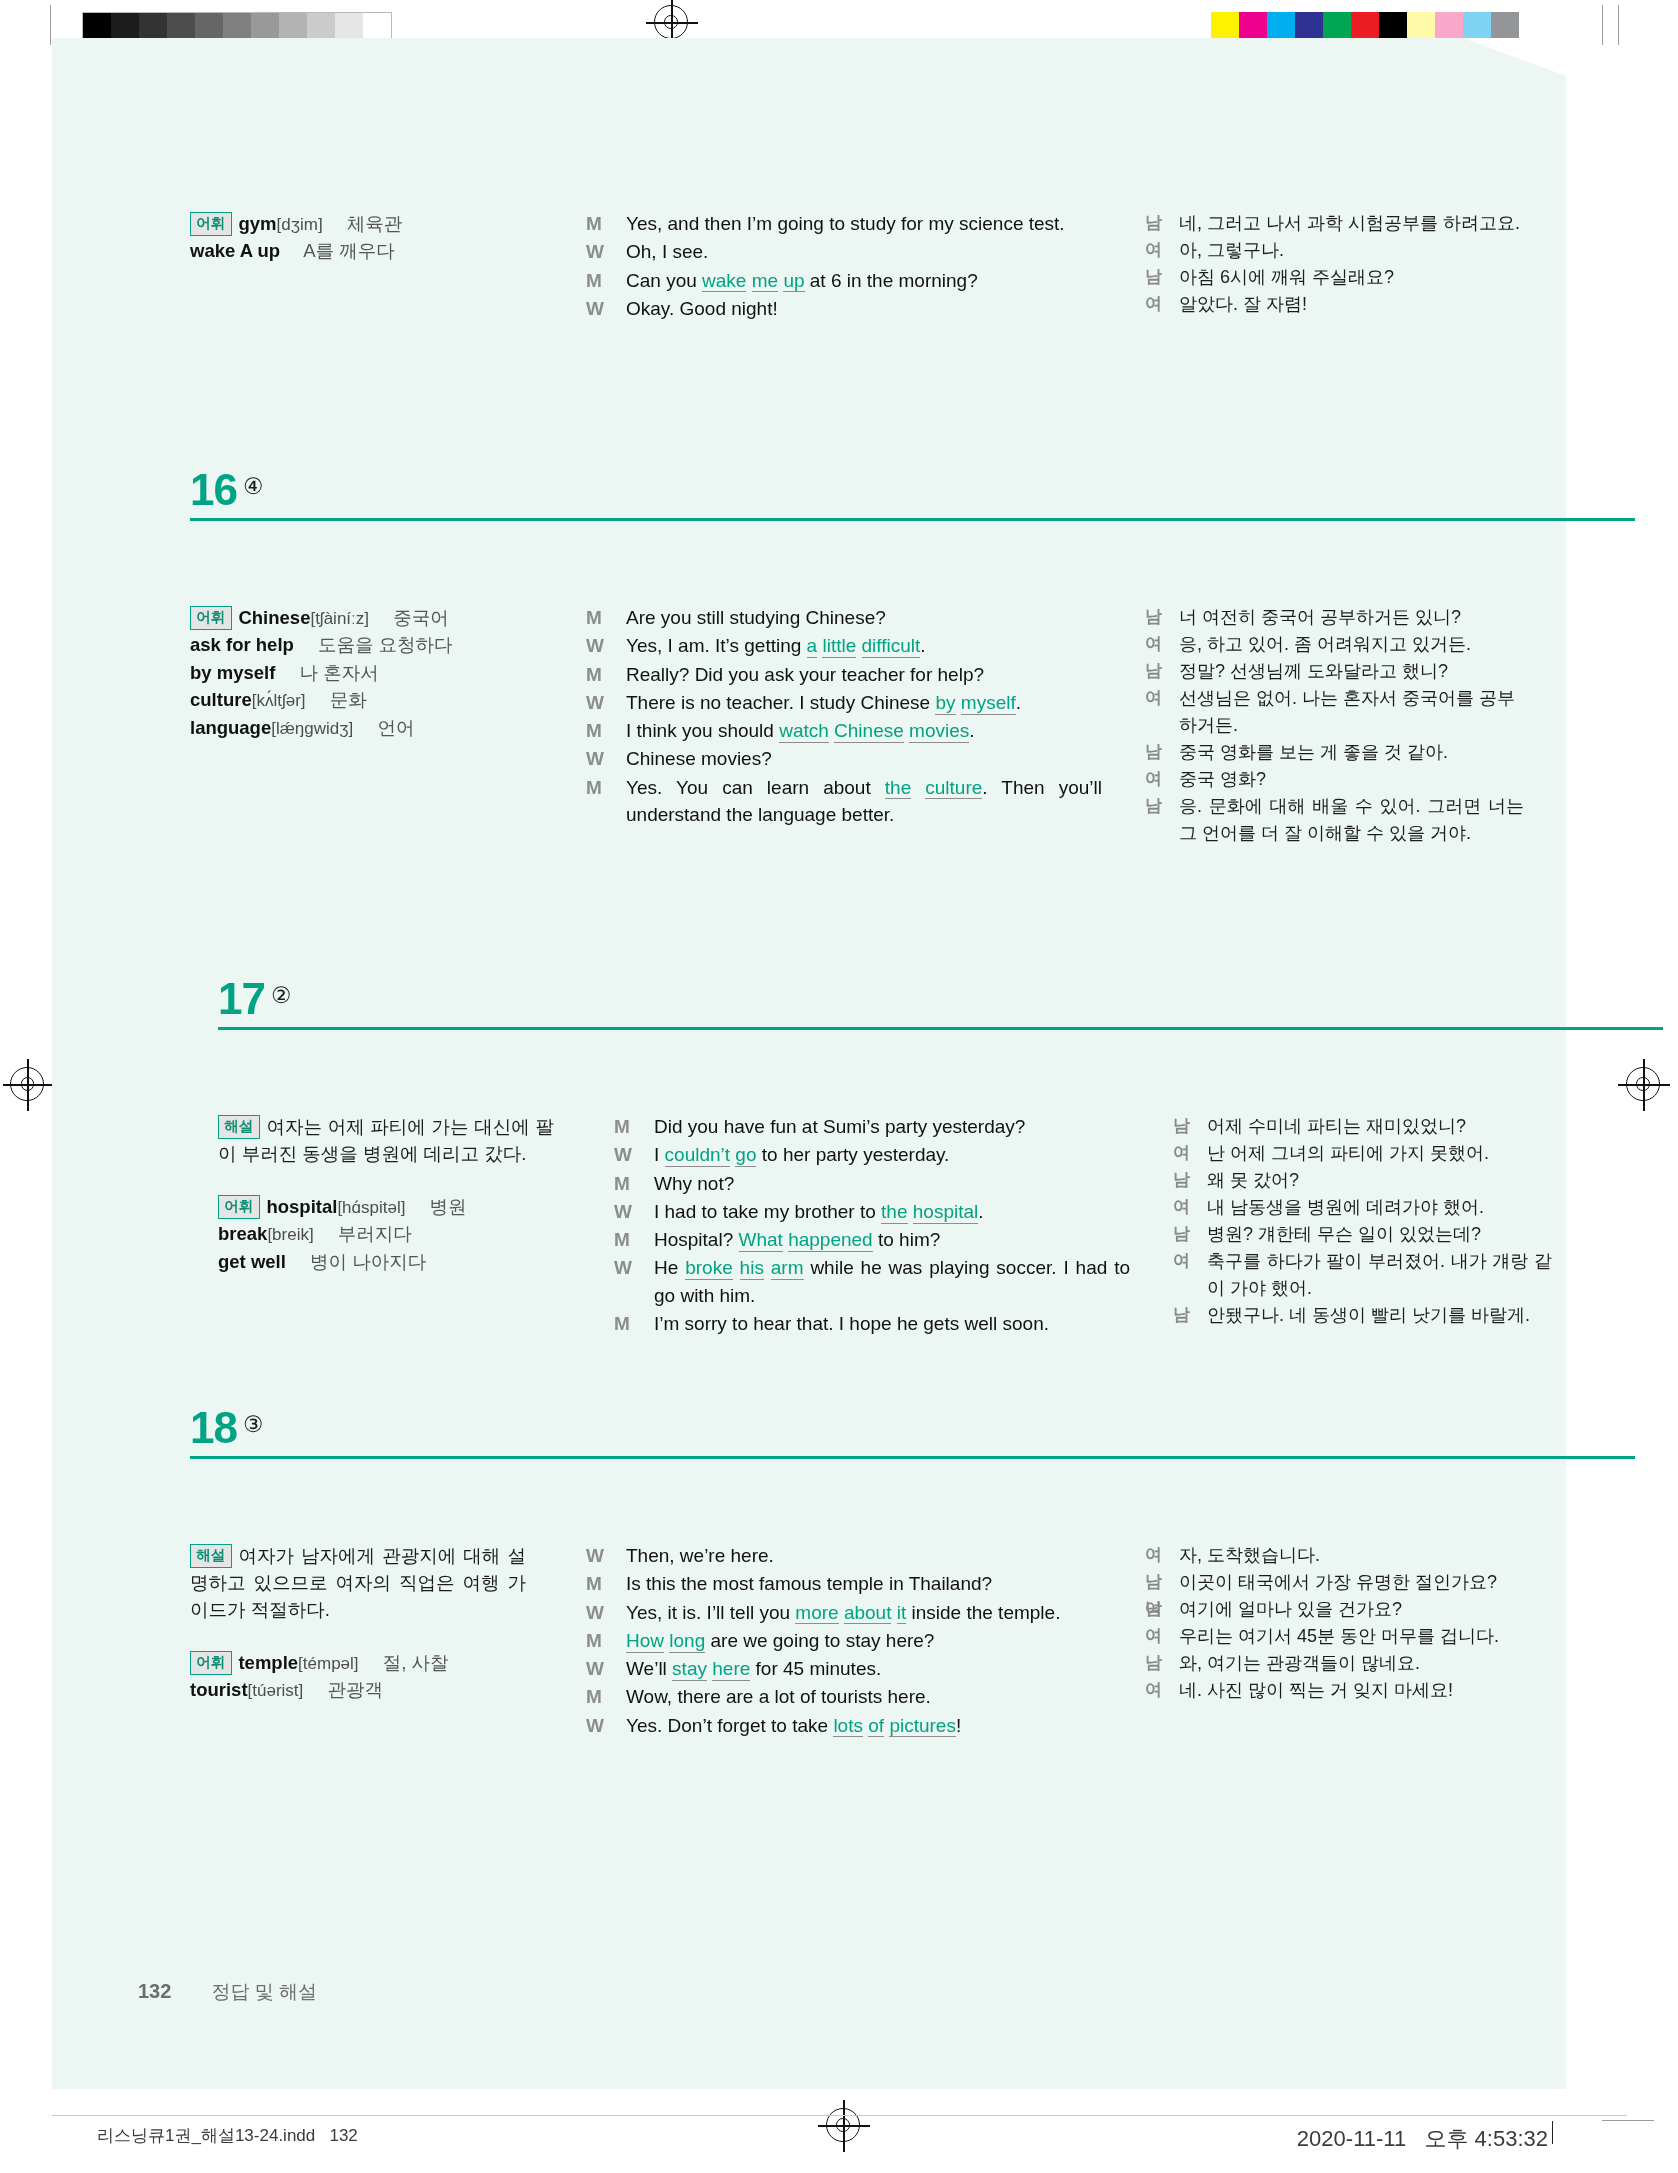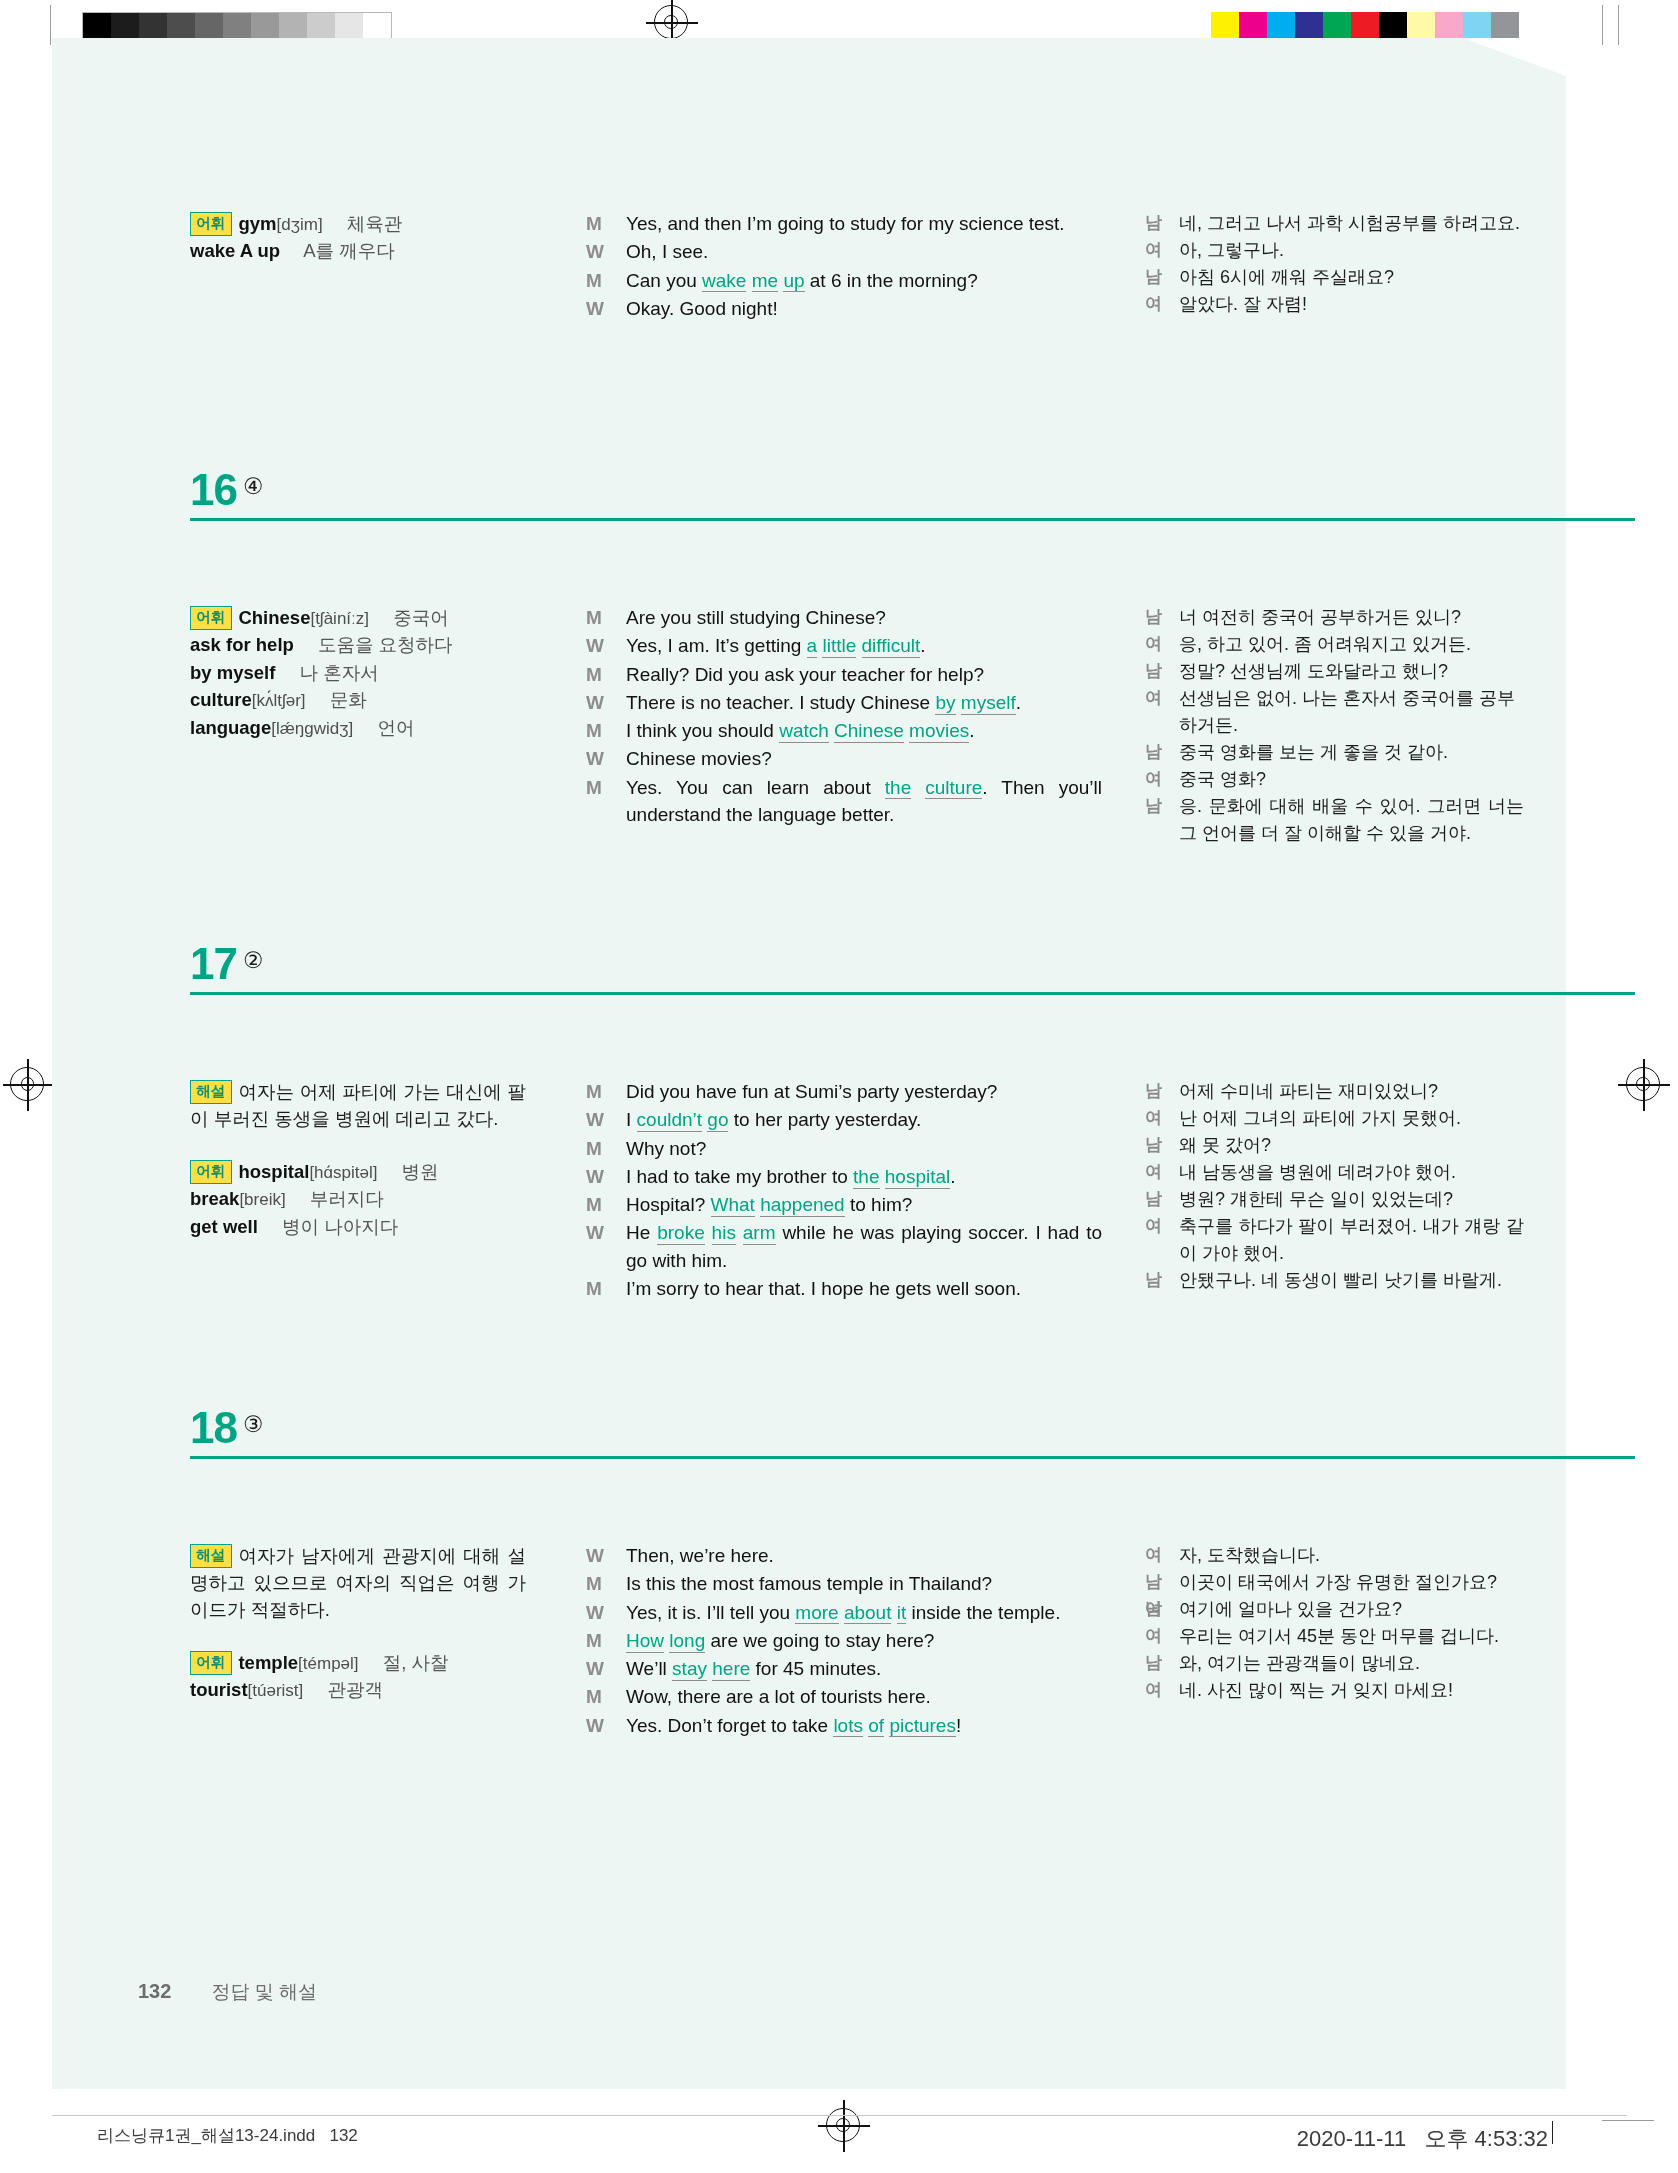--- a/index.html
+++ b/index.html
@@ -68,21 +68,21 @@
   .chip{
     display:inline-block;
     border:0.9px solid #00a383;
     color:#0e8f75;
     font-size:14.6px;
     line-height:1;
     padding:3.4px 5.2px 4.3px 5.2px;
     vertical-align:1.7px;
     margin-right:6.9px;
     font-weight:bold;
-    background:#fde047;
+    background:#e5e5e5;
     white-space:nowrap;
   }
 
   .expl{
     font-size:18.5px;line-height:1.46;color:#1c1c1c;
     text-align:justify;text-justify:inter-character;
     margin:0 0 26px 0;
   }
   .vocab{
     font-size:18.5px;line-height:1.48;color:#1c1c1c;margin:0;
@@ -253,21 +253,21 @@
           <div class="kline"><span class="spk">남</span><span>너 여전히 중국어 공부하거든 있니?</span></div>
           <div class="kline"><span class="spk">여</span><span>응, 하고 있어. 좀 어려워지고 있거든.</span></div>
           <div class="kline"><span class="spk">남</span><span>정말? 선생님께 도와달라고 했니?</span></div>
           <div class="kline"><span class="spk">여</span><span>선생님은 없어. 나는 혼자서 중국어를 공부하거든.</span></div>
           <div class="kline"><span class="spk">남</span><span>중국 영화를 보는 게 좋을 것 같아.</span></div>
           <div class="kline"><span class="spk">여</span><span>중국 영화?</span></div>
           <div class="kline" style="text-align: justify;"><span class="spk">남</span><span>응. 문화에 대해 배울 수 있어. 그러면 너는 그 언어를 더 잘 이해할 수 있을 거야.</span></div>
         </div>
       </div>
     </div>
-    <div class="qblock" style="top: 904px;">
+    <div class="qblock" style="top: 939px; margin-left: 28px;">
       <div class="qhead">
         <span class="qnum">17</span>
         <span class="qans">②</span>
         <span class="qrule"></span>
       </div>
       <div class="cols" style="position: relative; top: 83px;">
         <div class="col-left">
           <p class="expl"><span class="chip">해설</span>여자는 어제 파티에 가는 대신에 팔이 부러진 동생을 병원에 데리고 갔다.</p>
           <p class="vocab"><span class="chip">어휘</span><span><span class="w">hospital</span><span class="ipa">[hɑ́spitəl]</span><span class="kr"> 병원</span></span><br><span><span class="w">break</span><span class="ipa">[breik]</span><span class="kr"> 부러지다</span></span><br><span><span class="w">get well</span><span class="kr"> 병이 나아지다</span></span></p>
         </div>

